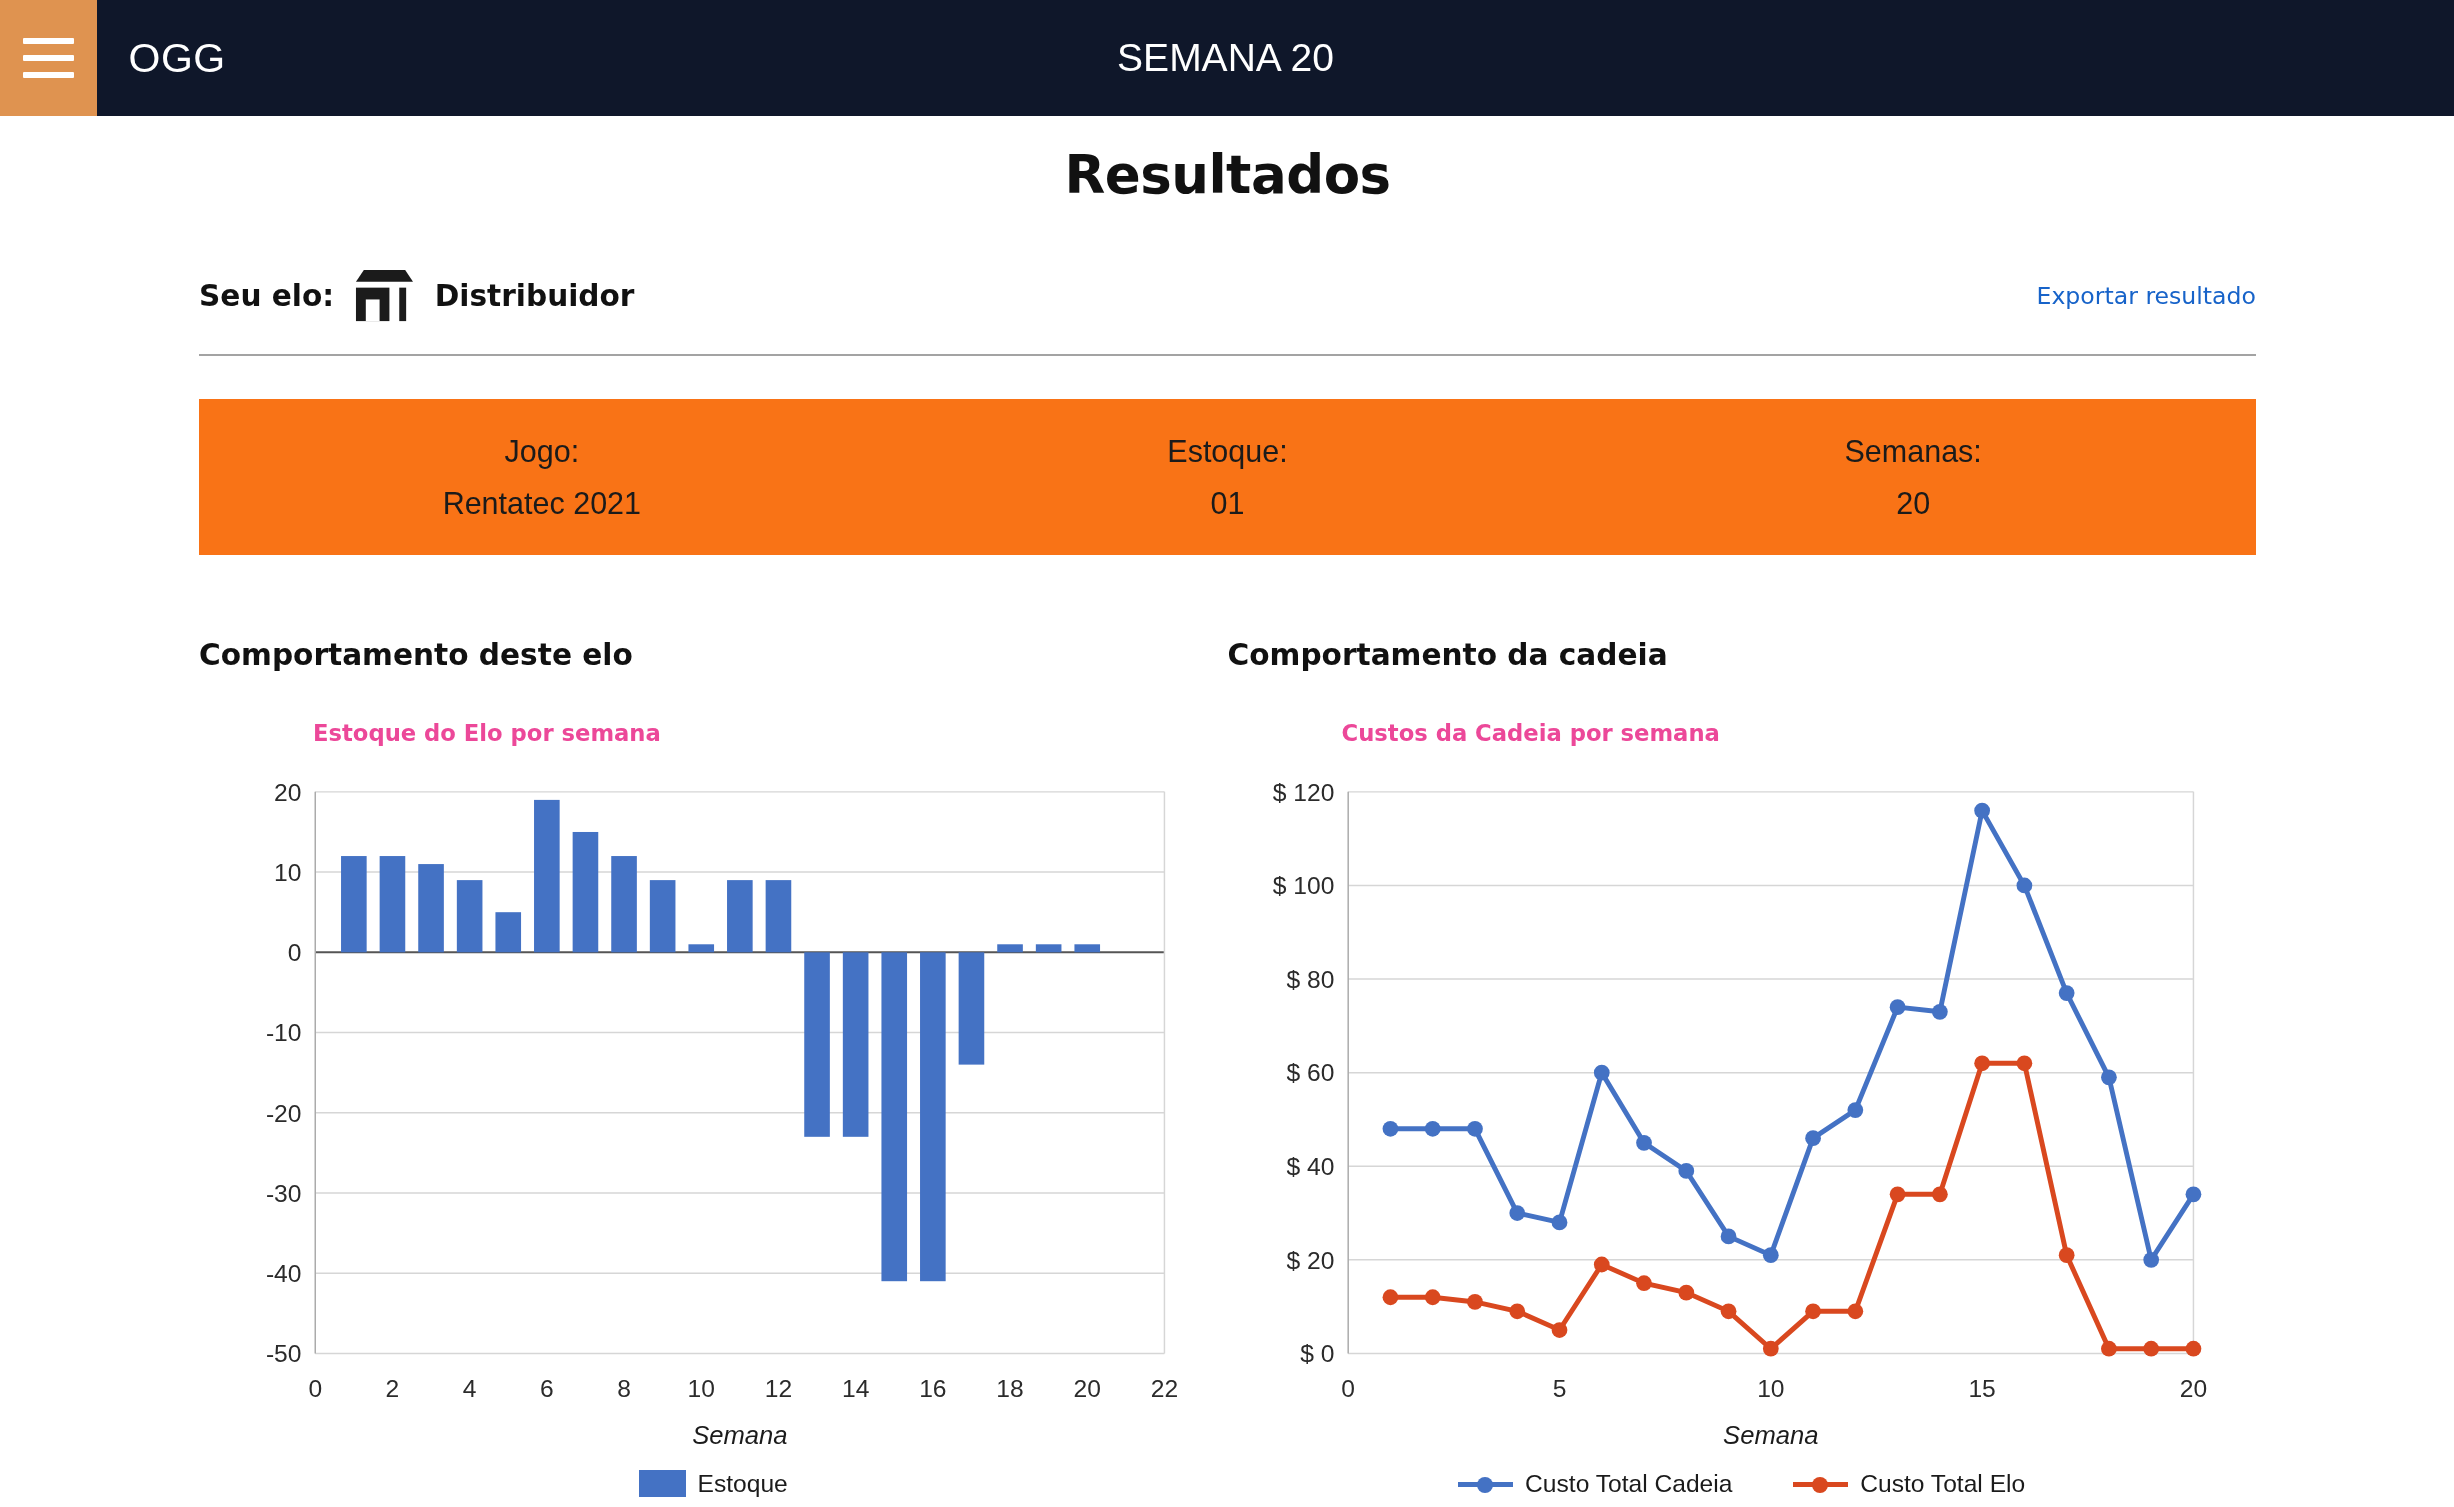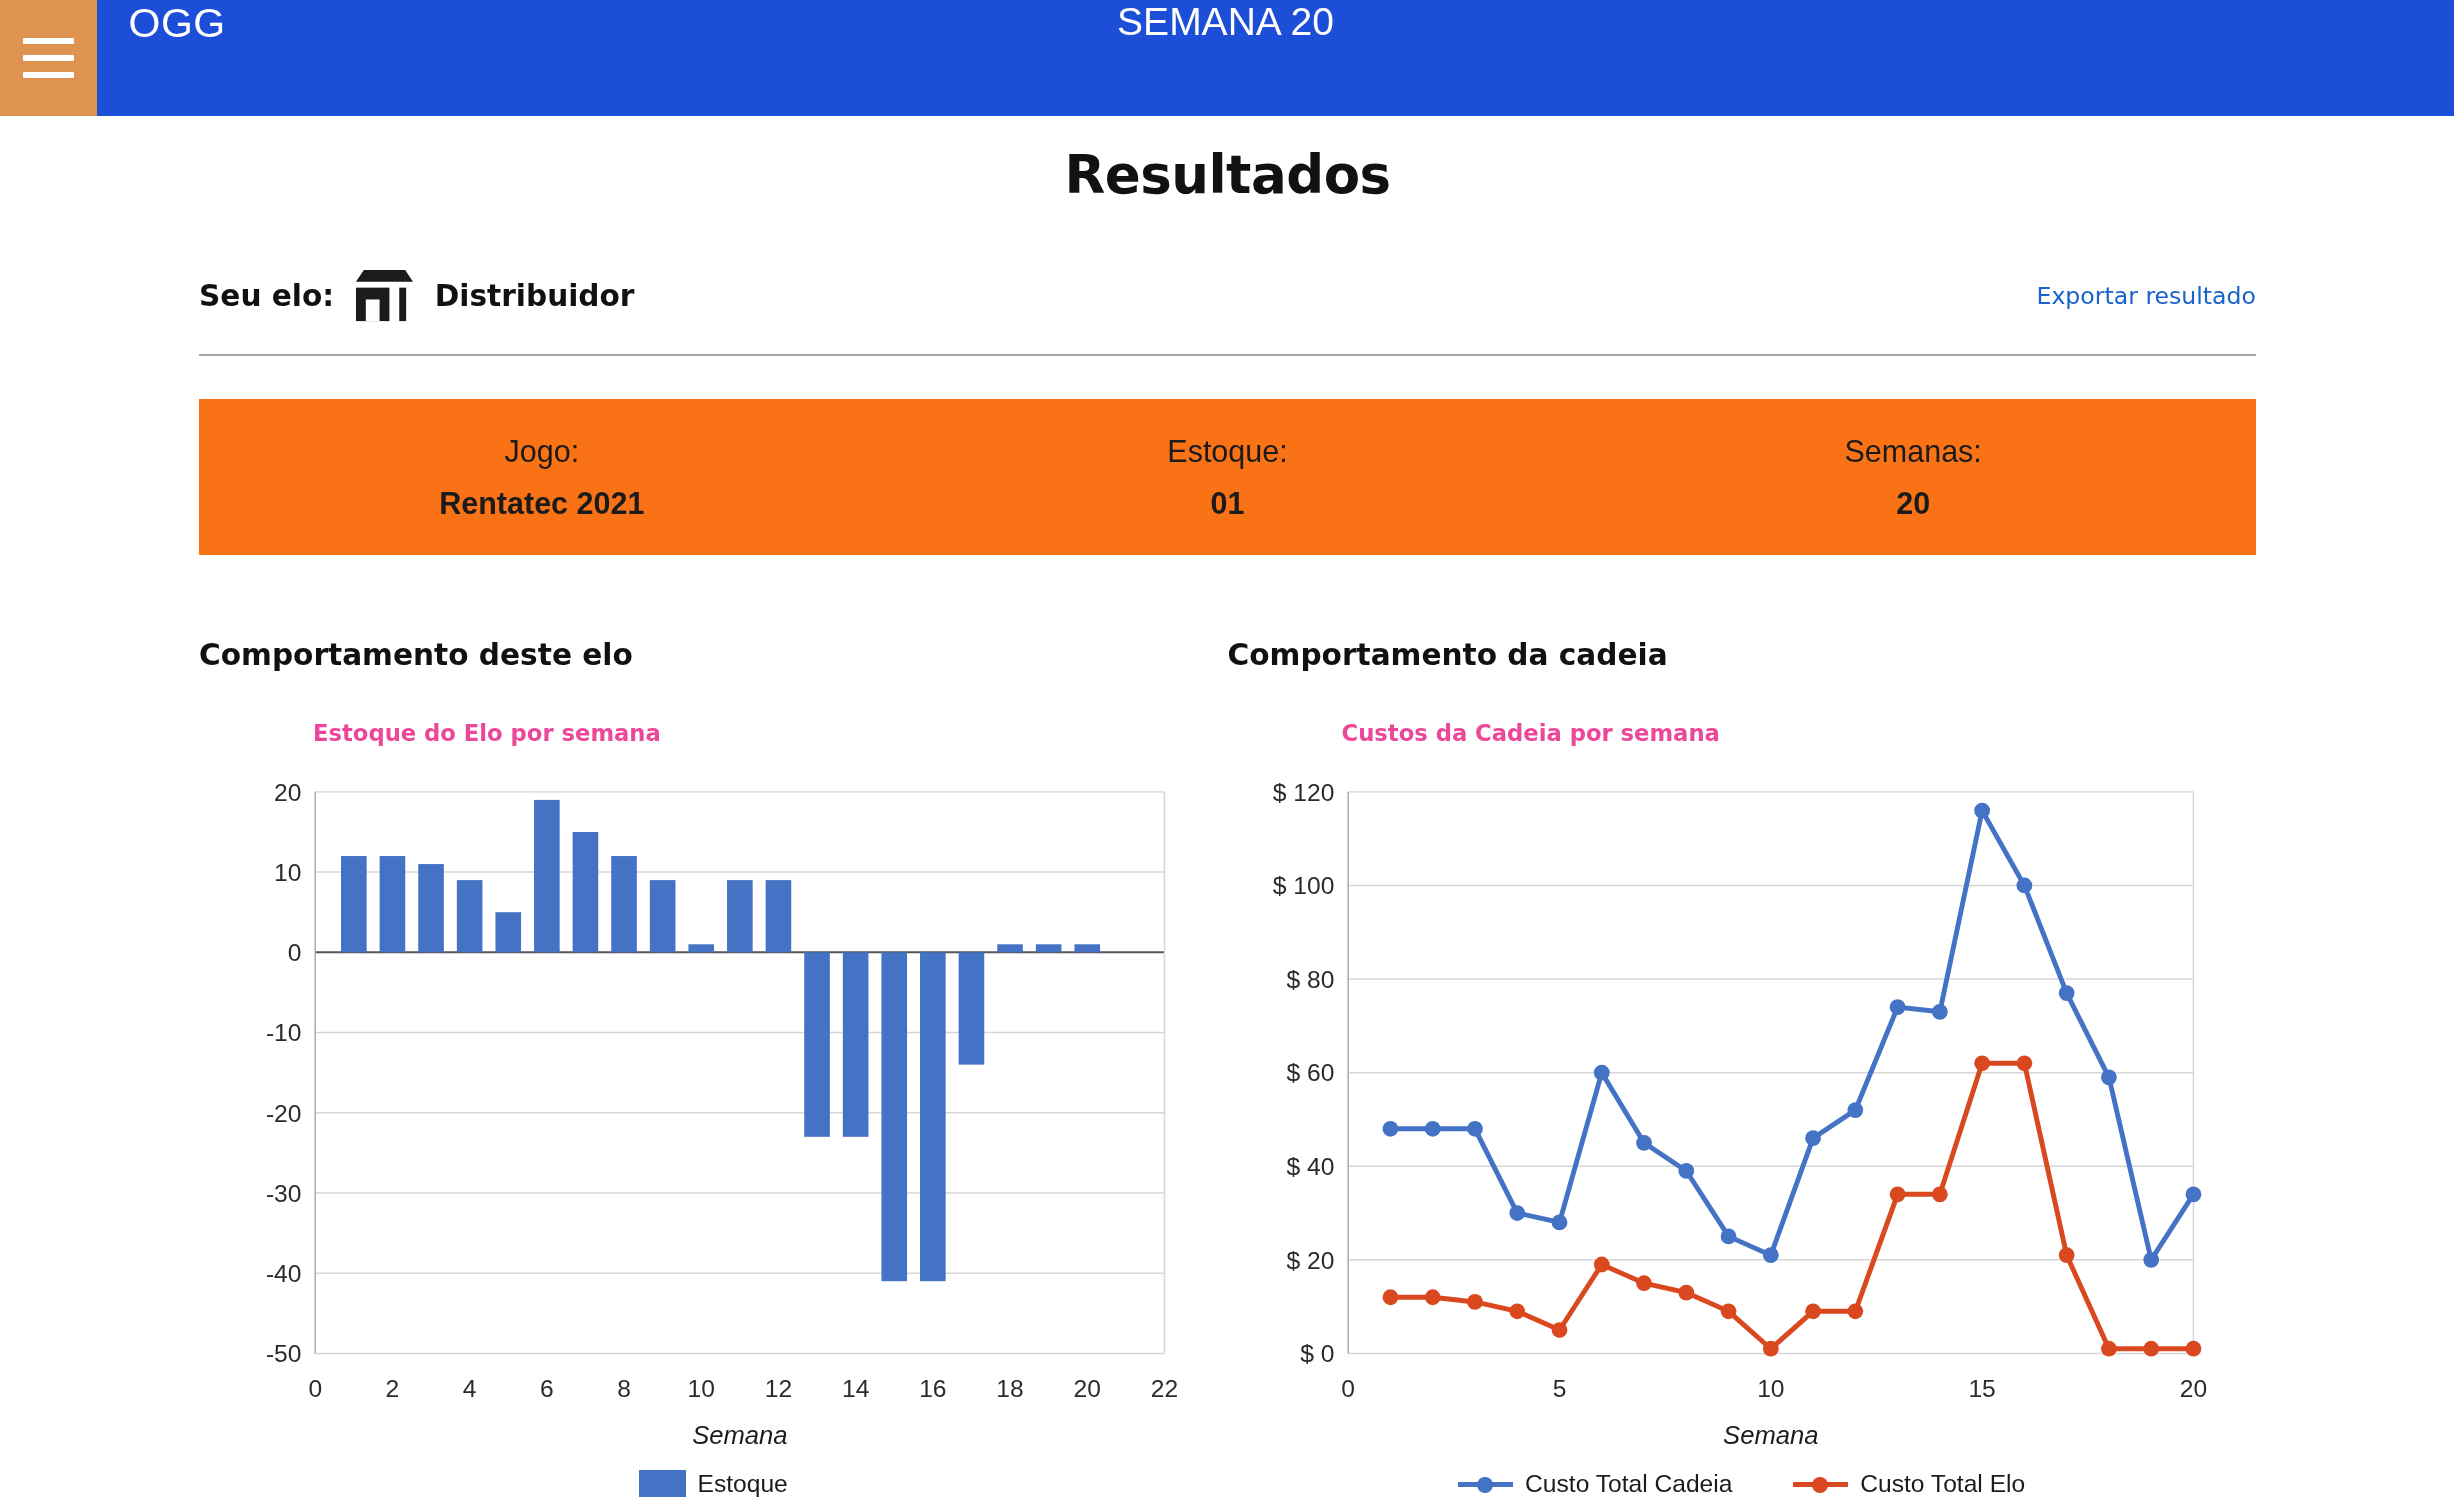--- a/index.html
+++ b/index.html
@@ -8,23 +8,23 @@
     width: 2455px;
     height: 1507px;
     background: #ffffff;
     font-family: "Liberation Sans", sans-serif;
     overflow: hidden;
   }
 
   
   .topbar {
     height: 116px;
-    background: #1d4ed8;
-    display: flex;
-    align-items: flex-start;
+    background: #0f172a;
+    display: flex;
+    align-items: center;
     position: relative;
   }
   .hamburger {
     width: 97px;
     height: 116px;
     background: #df9350;
     display: flex;
     flex-direction: column;
     justify-content: center;
     align-items: center;
@@ -109,21 +109,21 @@
     height: 156px;
     display: flex;
     align-items: center;
   }
   .info-cell {
     flex: 1;
     text-align: center;
     color: #1b1b1b;
   }
   .info-cell .k { font-size: 30.5px; }
-  .info-cell .v { font-size: 30.5px; margin-top: 16.7px; font-weight: bold; }
+  .info-cell .v { font-size: 30.5px; margin-top: 16.7px; }
 
   
   .charts {
     display: flex;
     margin-top: 83px;
     gap: 0;
   }
   .chart-col { width: 50%; }
   .chart-heading {
     font-size: 29.6px;

